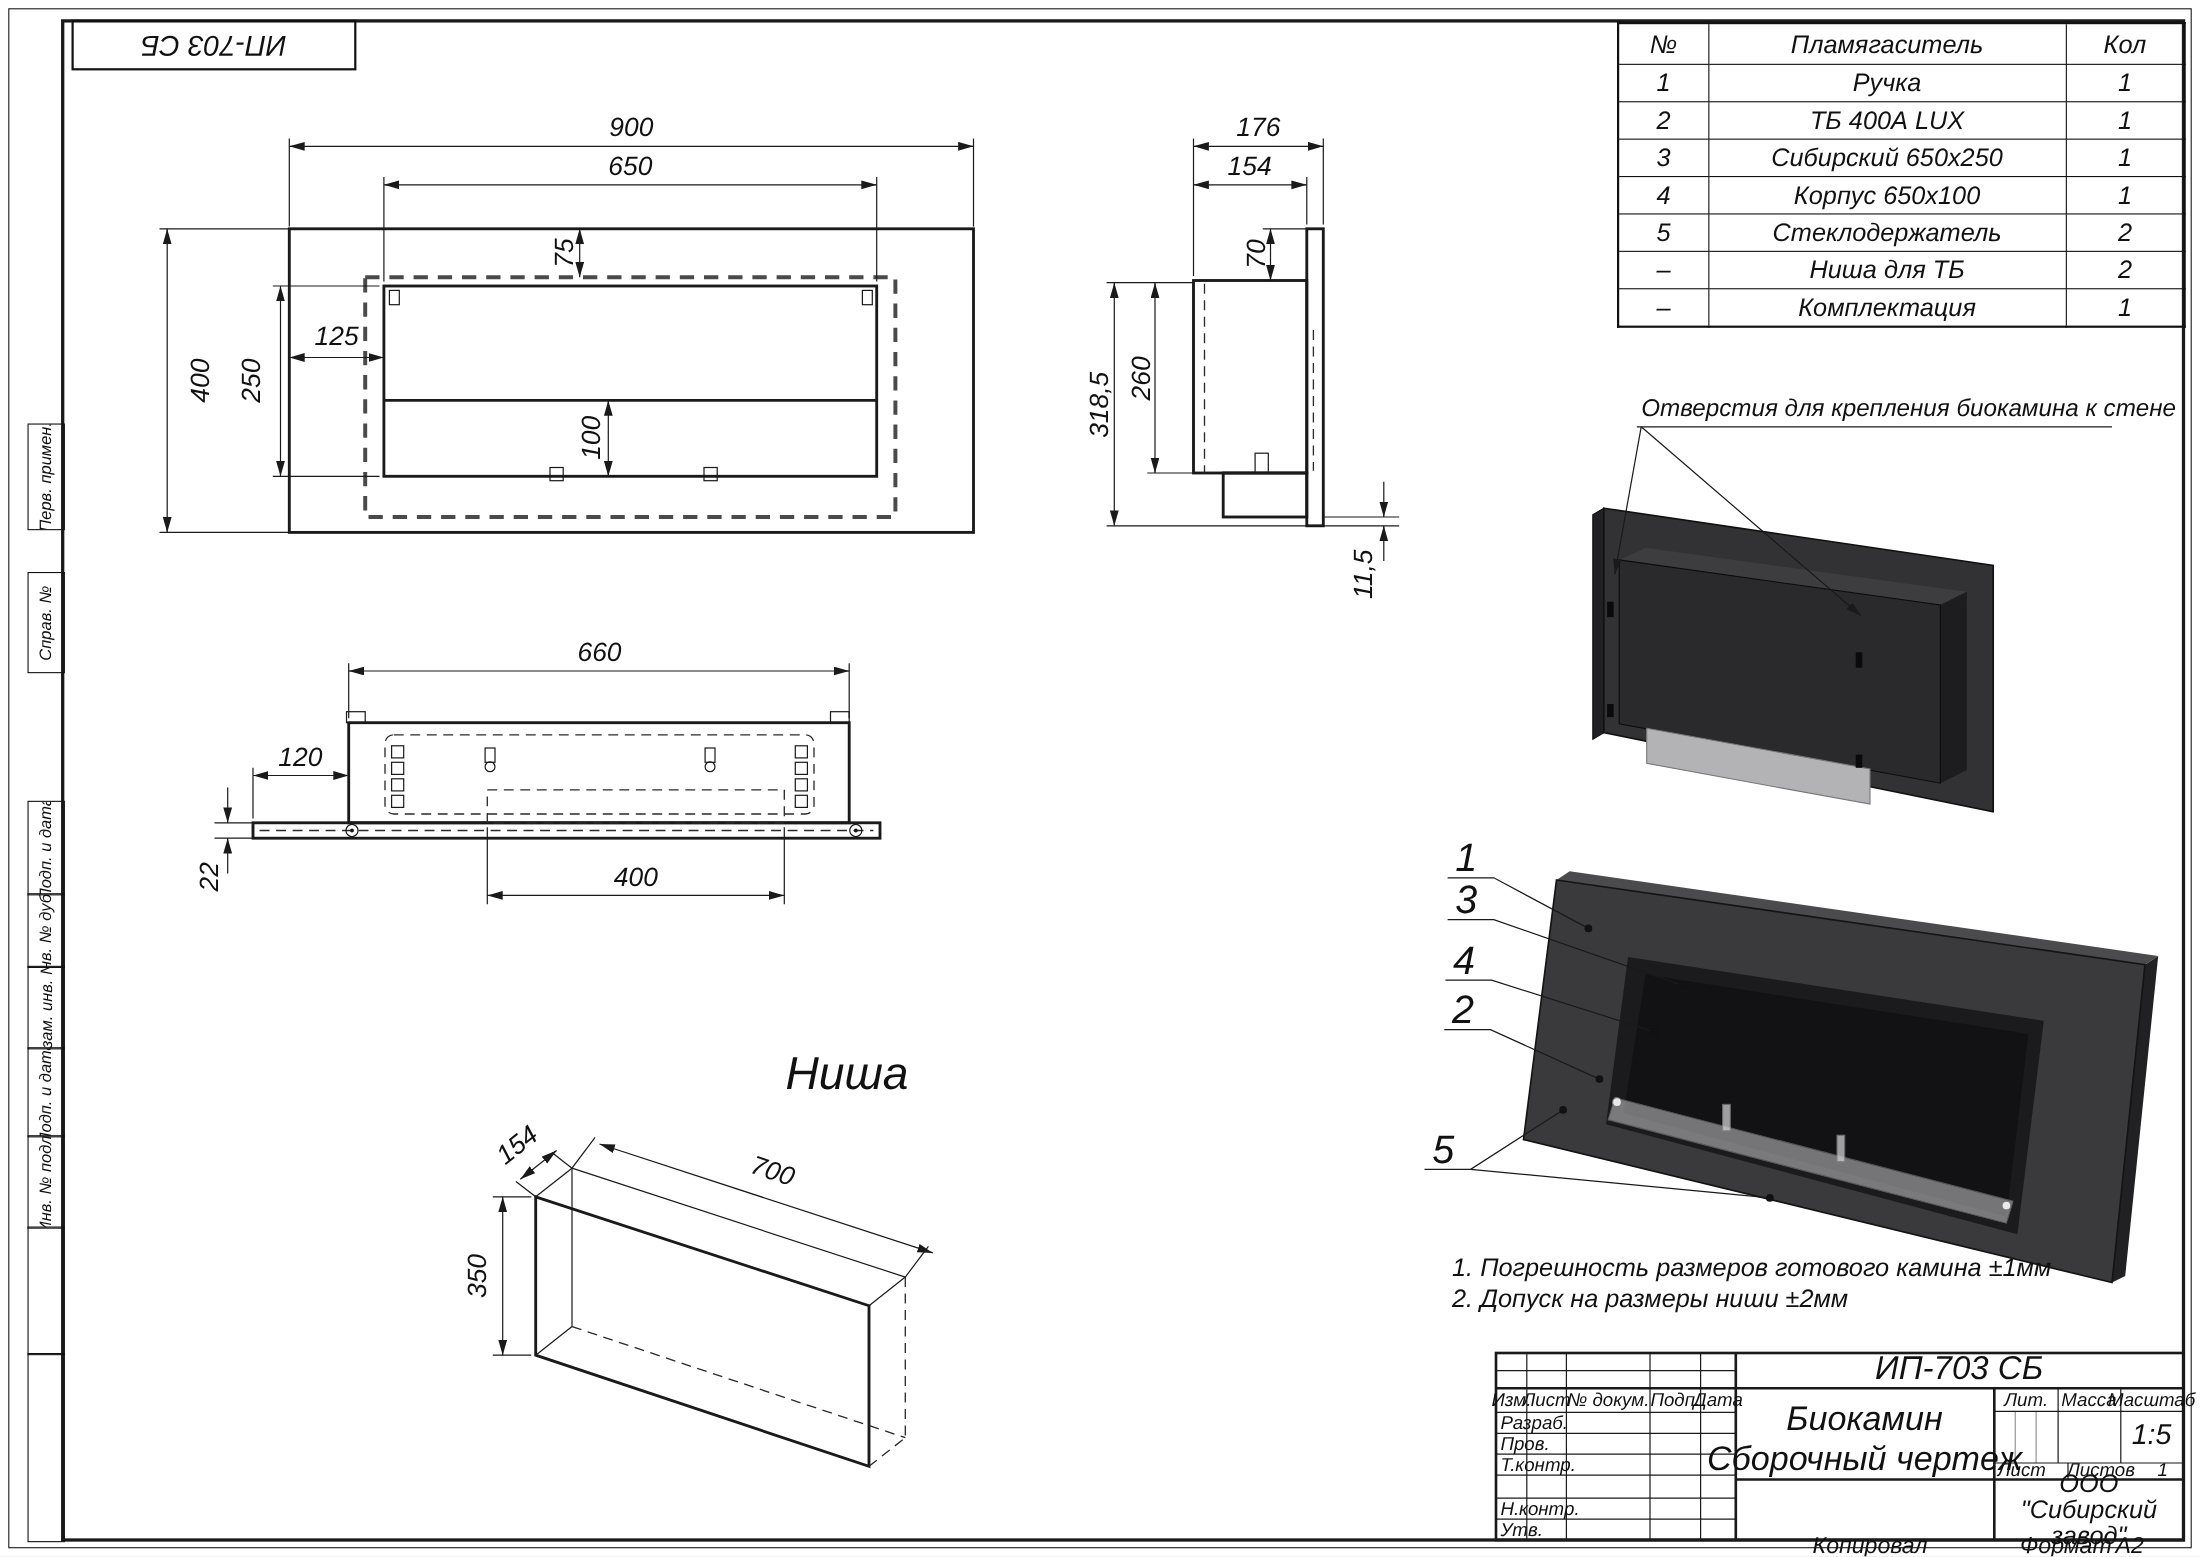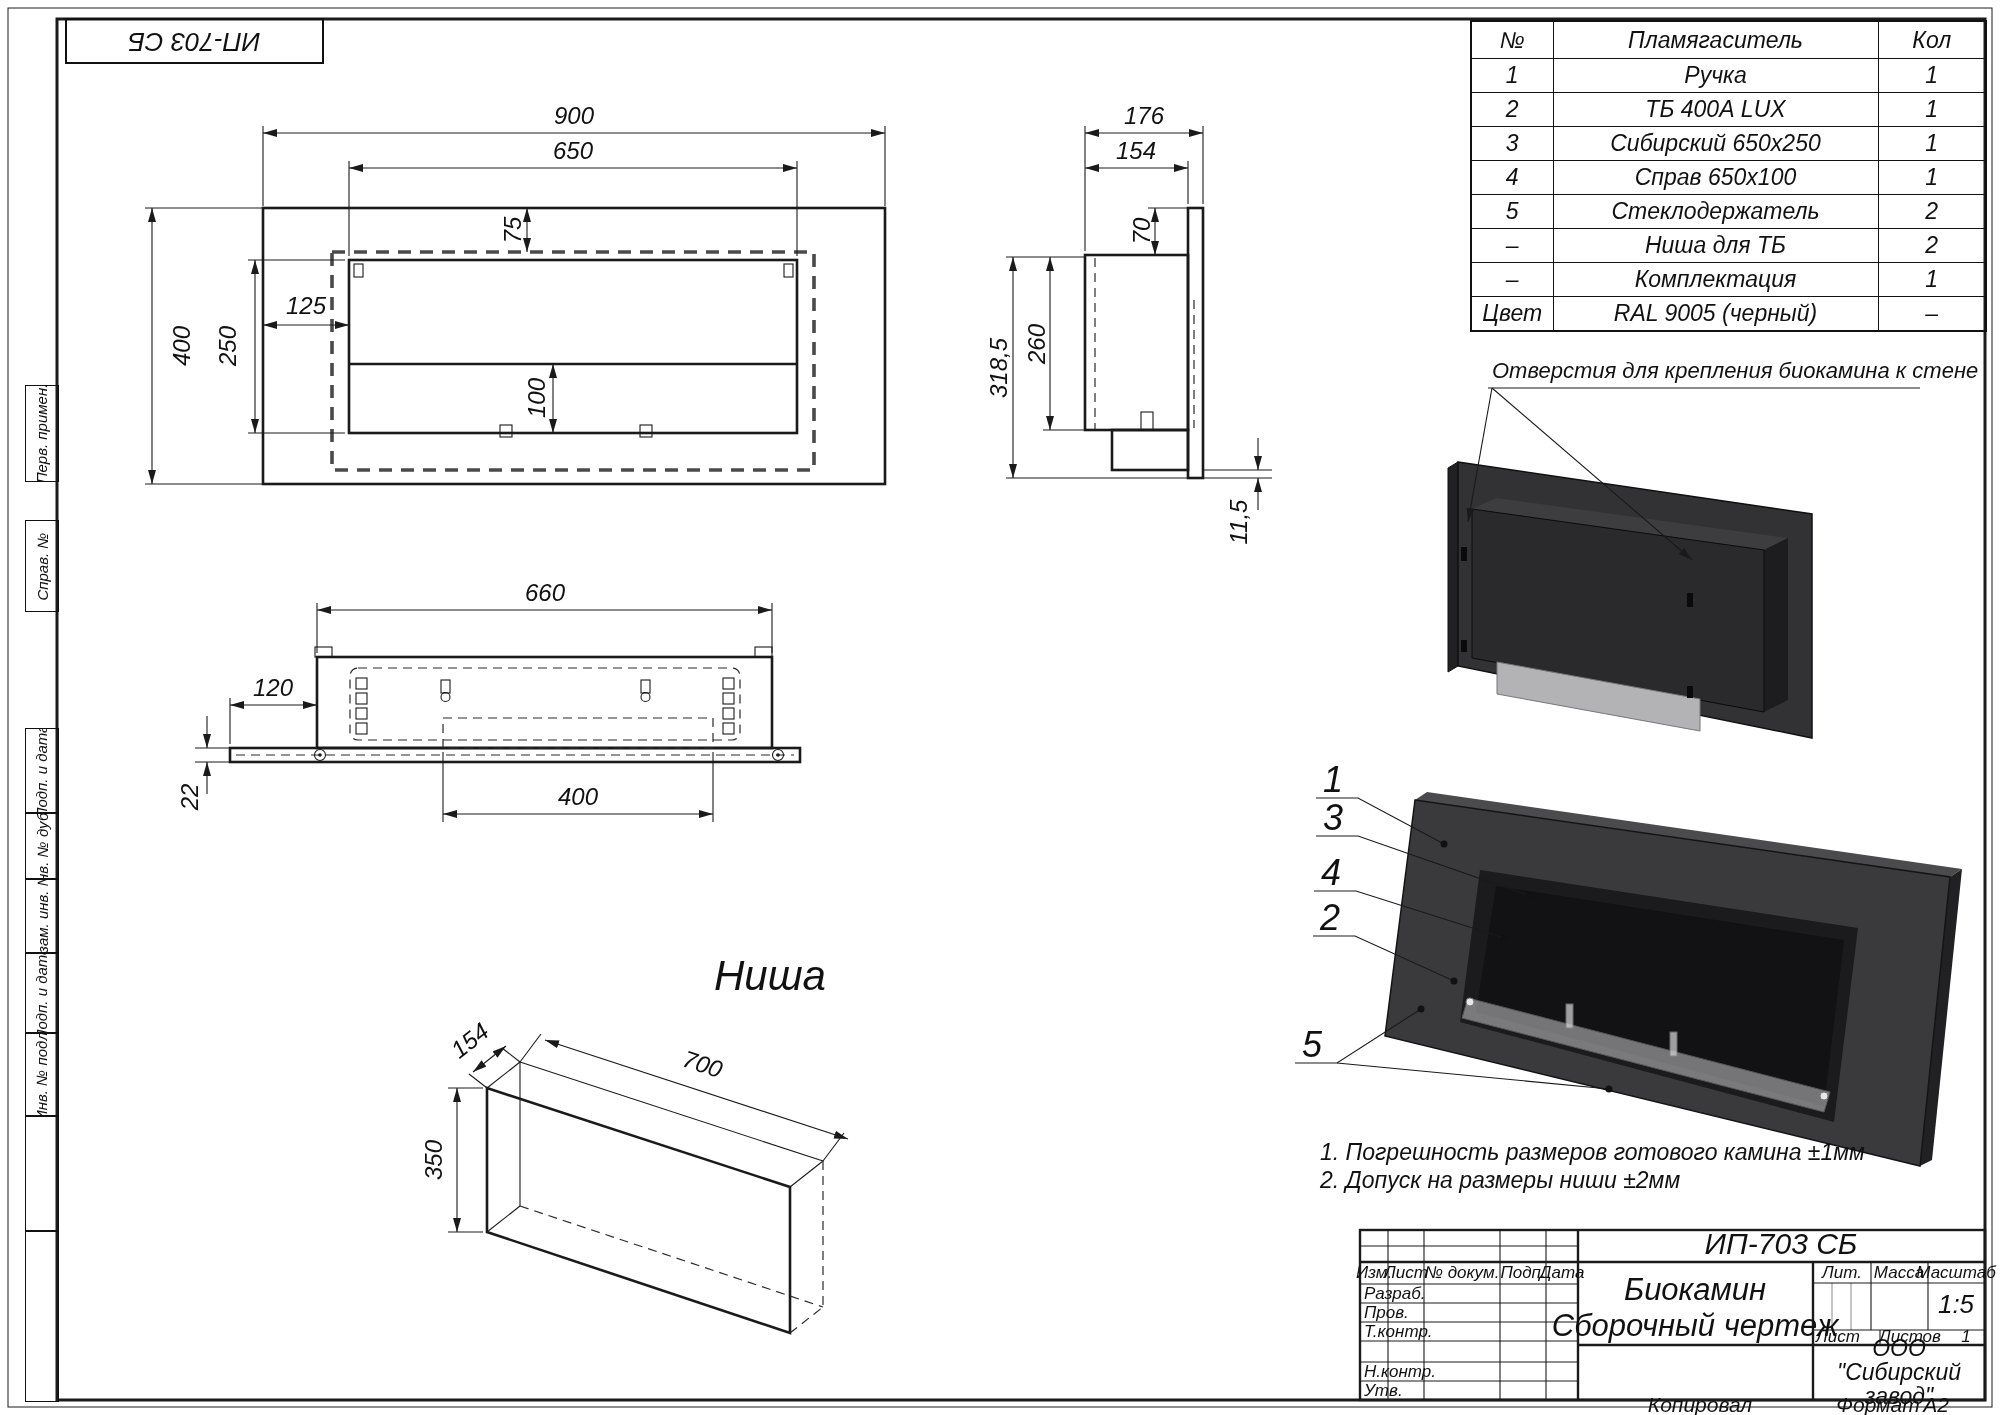--- a/index.html
+++ b/index.html
@@ -376,41 +376,36 @@
           <td>ТБ 400А LUX</td>
           <td>1</td>
         </tr>
   <tr>
           <td>3</td>
           <td>Сибирский 650х250</td>
           <td>1</td>
         </tr>
   <tr>
           <td>4</td>
-          <td>Справ 650х100</td>
+          <td>Корпус 650х100</td>
           <td>1</td>
         </tr>
   <tr>
           <td>5</td>
           <td>Стеклодержатель</td>
           <td>2</td>
         </tr>
   <tr>
           <td>–</td>
           <td>Ниша для ТБ</td>
           <td>2</td>
         </tr>
   <tr>
           <td>–</td>
           <td>Комплектация</td>
           <td>1</td>
         </tr>
-  <tr>
-          <td>Цвет</td>
-          <td>RAL 9005 (черный)</td>
-          <td>–</td>
-        </tr>
 </tbody>
     </table>
 
 <div class="company">ООО "Сибирский завод"</div>
 
 </div>
 
 </body></html>

